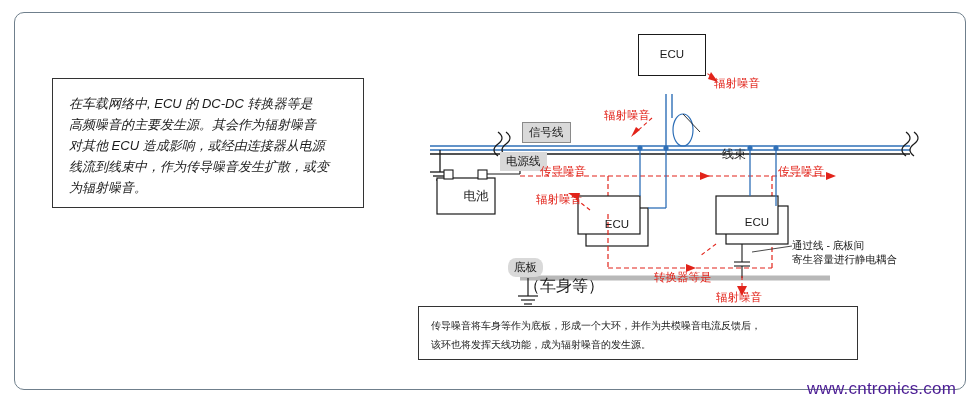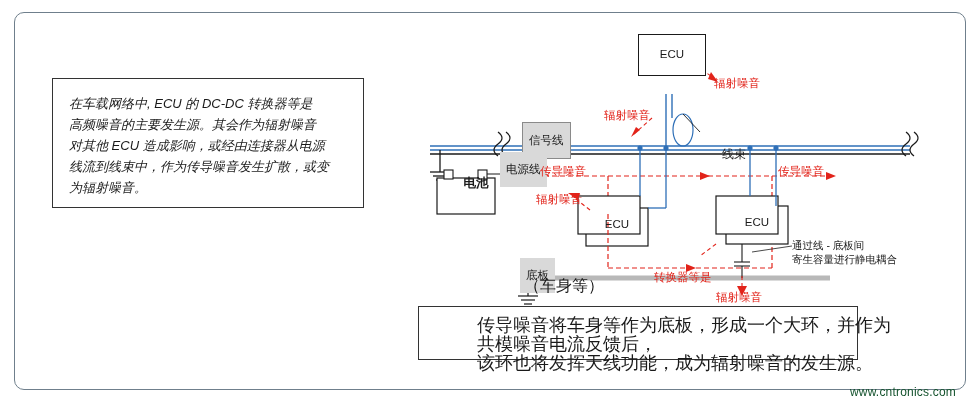--- a/index.html
+++ b/index.html
@@ -66,25 +66,24 @@
     height: 54px;
     border: 1px solid #333333;
     background: #ffffff;
     box-sizing: border-box;
   }
   .bottom-text {
     position: absolute;
     left: 12px;
     top: 9px;
     width: 418px;
-    font-size: 18px;
+    font-size: 10px;
     line-height: 19px;
     color: #1a1a1a;
     white-space: pre-wrap;
-    margin-left: 46px;
   }
 
   
   .abs { position: absolute; }
 
   .box-ecu {
     border: 1px solid #1a1a1a;
     background: #ffffff;
     box-sizing: border-box;
   }
@@ -93,21 +92,21 @@
     left: 0; right: 0;
     text-align: center;
     font-size: 11.5px;
     color: #1a1a1a;
   }
 
   .tag-gray {
     background: #d9d9d9;
     color: #1a1a1a;
     font-size: 11.5px;
-    padding: 10px 6px;
+    padding: 2px 6px;
     white-space: nowrap;
     border: 0;
   }
   .tag-plain {
     font-size: 11.5px;
     color: #1a1a1a;
     white-space: nowrap;
   }
   .red-label {
     color: #e2231a;
@@ -118,22 +117,22 @@
   .note-small {
     font-size: 10.5px;
     color: #1a1a1a;
     line-height: 14px;
     white-space: pre-wrap;
   }
   .watermark {
     position: absolute;
     right: 24px;
     bottom: 6px;
-    font-size: 12px;
-    color: #14532d;
+    font-size: 17px;
+    color: #4c1d95;
     letter-spacing: 0.2px;
   }
   svg { overflow: visible; }
 </style>
 </head>
 <body>
 
 <div id="root">
 
   <div class="outer-frame"></div>
@@ -244,29 +243,29 @@
   </div>
 
   <div class="abs" style="left:586px; top:218px; width:62px;">
     <div class="tag-plain" style="text-align:center;">ECU</div>
   </div>
 
   <div class="abs" style="left:726px; top:216px; width:62px;">
     <div class="tag-plain" style="text-align:center;">ECU</div>
   </div>
 
-  <div class="abs" style="left:437px; top:175px; width:78px;font-weight:bold;">
+  <div class="abs" style="left:437px; top:188px; width:78px;">
     <div class="tag-plain" style="text-align:center; font-size:12.5px;">电池</div>
   </div>
 
   <div class="abs tag-gray" style="left:522px; top:122px; border:1px solid #8a8a8a;">信号线</div>
 
   <div class="abs tag-gray" style="left:500px; top:152px;text-align:center;">电源线</div>
 
-  <div class="abs tag-gray" style="left:520px; top:258px;">底板</div>
+  <div class="abs tag-gray" style="left:508px; top:258px;border-radius:8px;">底板</div>
 
   <div class="abs tag-plain" style="left:524px; top:276px; font-size:16px;">（车身等）</div>
 
   <div class="abs tag-plain" style="left:722px; top:113px; font-size:12px;margin-top:33px;">线束</div>
 
   <div class="abs red-label" style="left:714px; top:76px;">辐射噪音</div>
 
   <div class="abs red-label" style="left:604px; top:108px;">辐射噪音</div>
 
   <div class="abs red-label" style="left:536px; top:192px;">辐射噪音</div>

